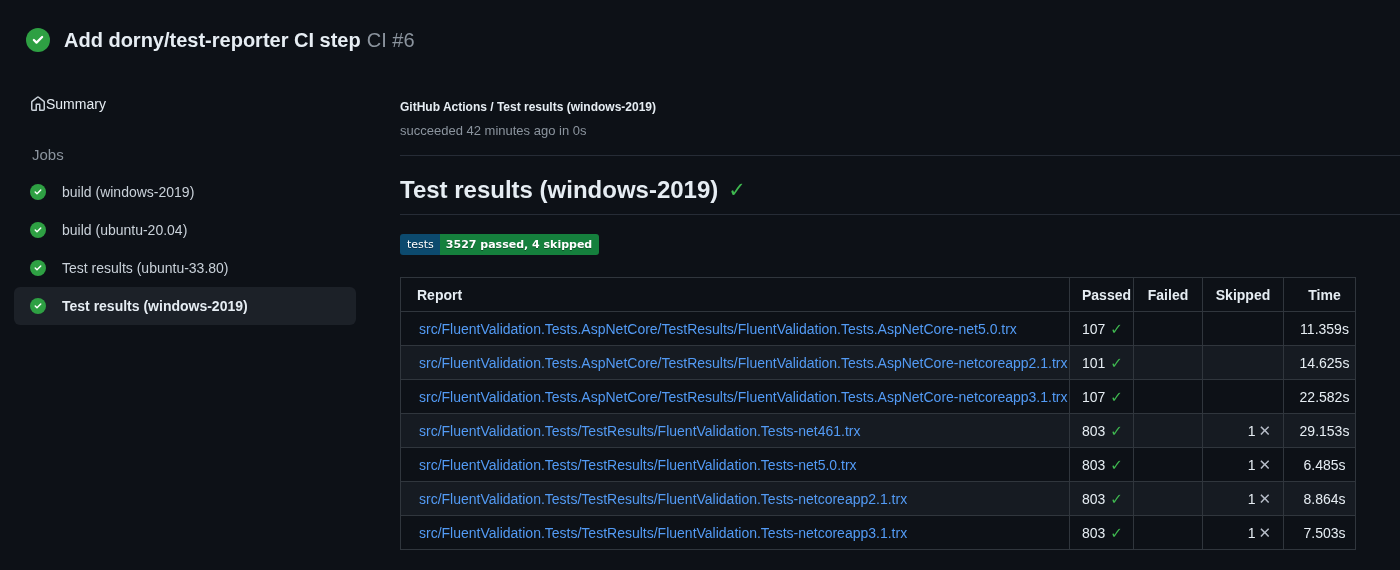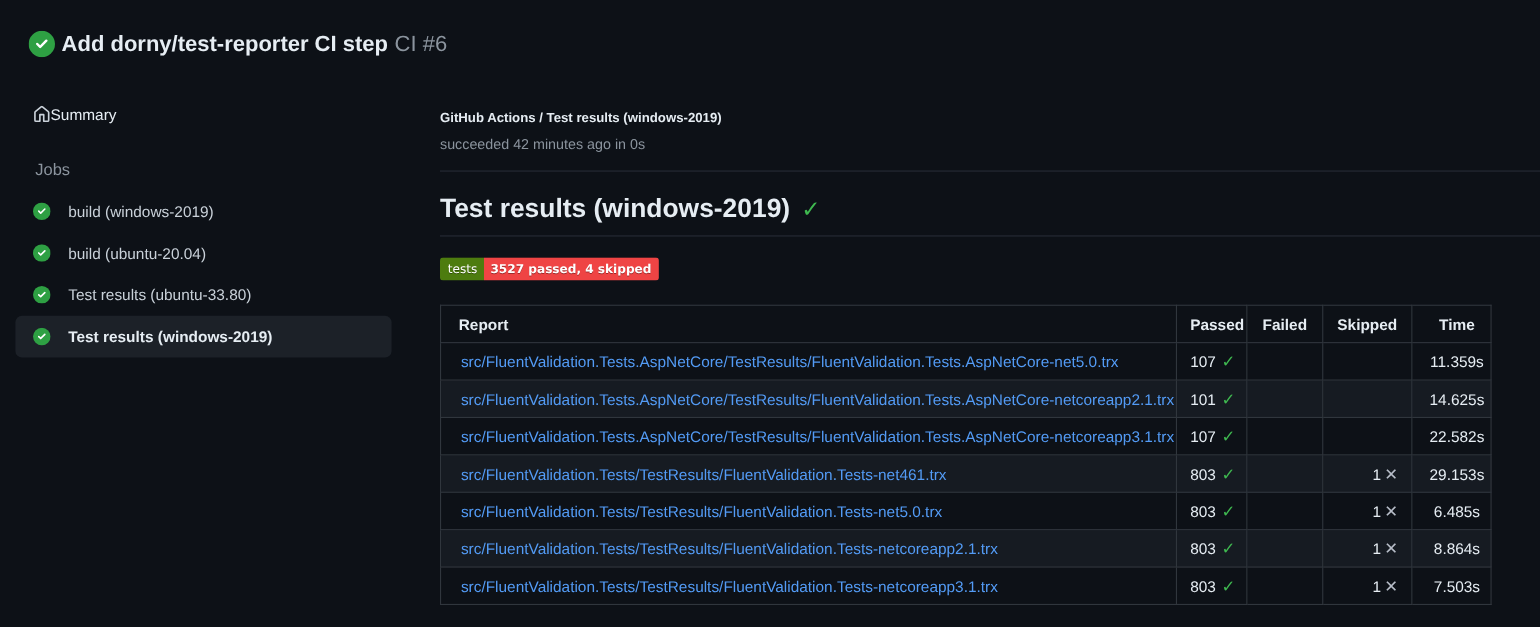--- a/index.html
+++ b/index.html
@@ -9,21 +9,21 @@
   }
   *{margin:0;padding:0;box-sizing:border-box;}
   html,body{width:1400px;height:570px;overflow:hidden;}
   body{
     background:var(--bg); color:var(--text);
     font-family:"Liberation Sans","DejaVu Sans",sans-serif;
   }
   .page{width:1400px;height:570px;position:relative;}
 
   
-  .run-header{display:flex;align-items:center;gap:6px;padding:26px 0 0 26px;height:54px;}
+  .run-header{display:flex;align-items:center;gap:14px;padding:26px 0 0 26px;height:54px;}
   .run-header h1{font-size:20px;font-weight:700;line-height:28px;white-space:nowrap;}
   .run-number{color:var(--muted);font-weight:400;margin-left:6px;}
   .check-circle{display:inline-flex;flex:none;}
 
   
   .layout{display:flex;margin-top:34px;align-items:flex-start;}
   .sidebar{width:370px;flex:none;}
   .summary-item{display:flex;align-items:center;padding:8px 16px;margin-left:14px;
     border-radius:6px;cursor:pointer;font-size:14px;color:var(--text);}
   .jobs-label{margin:26px 0 10px 32px;font-size:15px;color:var(--muted);}
@@ -136,22 +136,22 @@
       <div class="breadcrumb">GitHub Actions / Test results (windows-2019)</div>
       <div class="status-line">succeeded 42 minutes ago in 0s</div>
       <hr class="divider">
       <div class="run-heading">
         <h2>Test results (windows-2019)</h2>
         <span class="heading-check">✓</span>
       </div>
       <hr class="divider-2">
 
       <span class="badge">
-          <span class="badge-label" style="background: #4d7c0f;">tests</span>
-          <span class="badge-value" style="background: #ef4444;">3527 passed, 4 skipped</span>
+          <span class="badge-label" style="background: #0c4a6e;">tests</span>
+          <span class="badge-value" style="background: #15803d;">3527 passed, 4 skipped</span>
         </span>
 
       <table>
         <colgroup>
           <col class="c-report">
             <col class="c-passed">
             <col class="c-failed">
             <col class="c-skipped">
             <col class="c-time">
         </colgroup>

